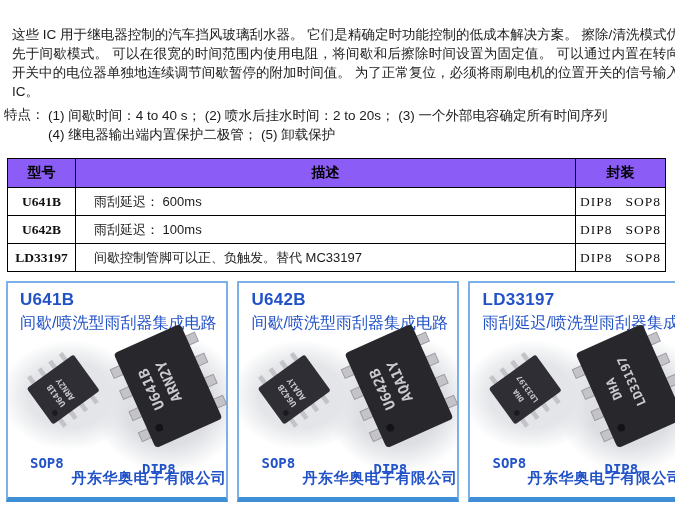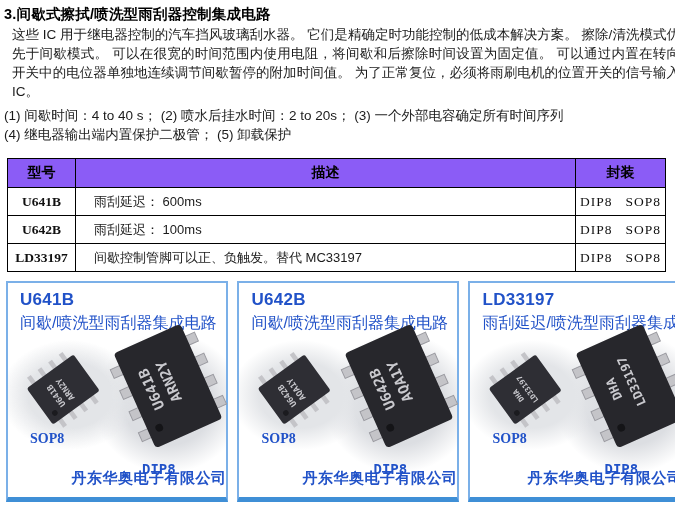--- a/index.html
+++ b/index.html
@@ -85,44 +85,44 @@
       radial-gradient(ellipse 70px 55px at 62px 60px, #e3e5e8 60%, rgba(227,229,232,0) 100%),
       radial-gradient(ellipse 75px 70px at 160px 68px, #dcdee2 60%, rgba(220,222,226,0) 100%);
   }
   .sop-chip { position: absolute; left: 14px; top: 18px; width: 84px; height: 72px; transform: rotate(-36deg); }
   .dip-chip { position: absolute; left: 112px; top: -8px; width: 96px; height: 118px; transform: rotate(-24deg); }
   .pkg-label {
     position: absolute;
     font-family: "DejaVu Sans Mono", monospace;
     font-size: 14px; font-weight: bold; color: #2152c8;
   }
-  .sop-label { left: 22px; top: 96px; font-family: Liberation Serif, serif; }
+  .sop-label { left: 22px; top: 120px; }
   .dip-label { left: 122px; top: 126px; margin-left: 12px; }
   .card-company {
     position: absolute; bottom: 9px; left: 0; width: 100%;
     text-align: right; font-size: 15px; font-weight: bold; color: #2152c8;
     letter-spacing: 0.5px;
   }
 
   svg text {
     font-family: "DejaVu Sans Mono", monospace;
     font-weight: bold;
     fill: #c9c9ce;
   }
 </style>
 </head>
 <body>
 
 <div class="page">
 
-  <h1 class="doc-title">3.间歇式擦拭/喷洗型雨刮器控制集成电路</h1>
   <p class="doc-intro">这些 IC 用于继电器控制的汽车挡风玻璃刮水器。 它们是精确定时功能控制的低成本解决方案。 擦除/清洗模式优先于间歇模式。 可以在很宽的时间范围内使用电阻，将间歇和后擦除时间设置为固定值。 可以通过内置在转向开关中的电位器单独地连续调节间歇暂停的附加时间值。 为了正常复位，必须将雨刷电机的位置开关的信号输入 IC。</p>
 
   <div class="features">
     <div class="features-row">
+      <span class="features-label">特点：</span>
       <span class="features-lines">
         <span class="features-line">(1)  间歇时间：4 to 40 s；  (2) 喷水后挂水时间：2 to 20s；  (3)  一个外部电容确定所有时间序列</span>
         <span class="features-line">(4) 继电器输出端内置保护二极管；  (5) 卸载保护</span>
       </span>
     </div>
   </div>
 
   <table class="spec-table">
     <colgroup>
         <col class="col-model">

